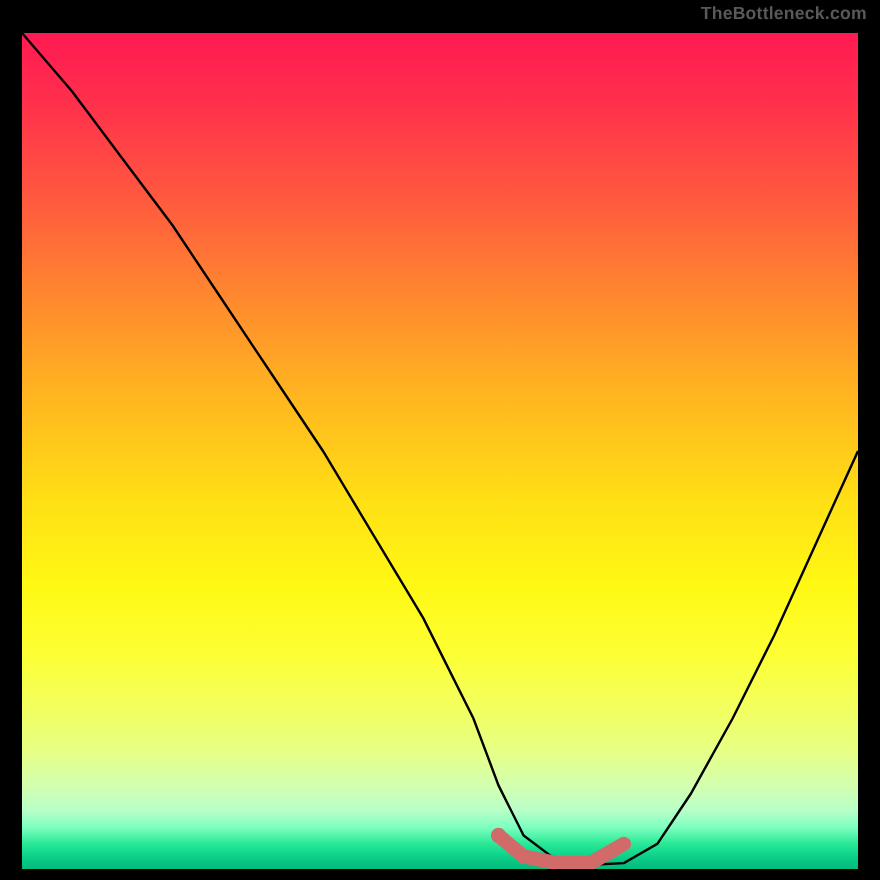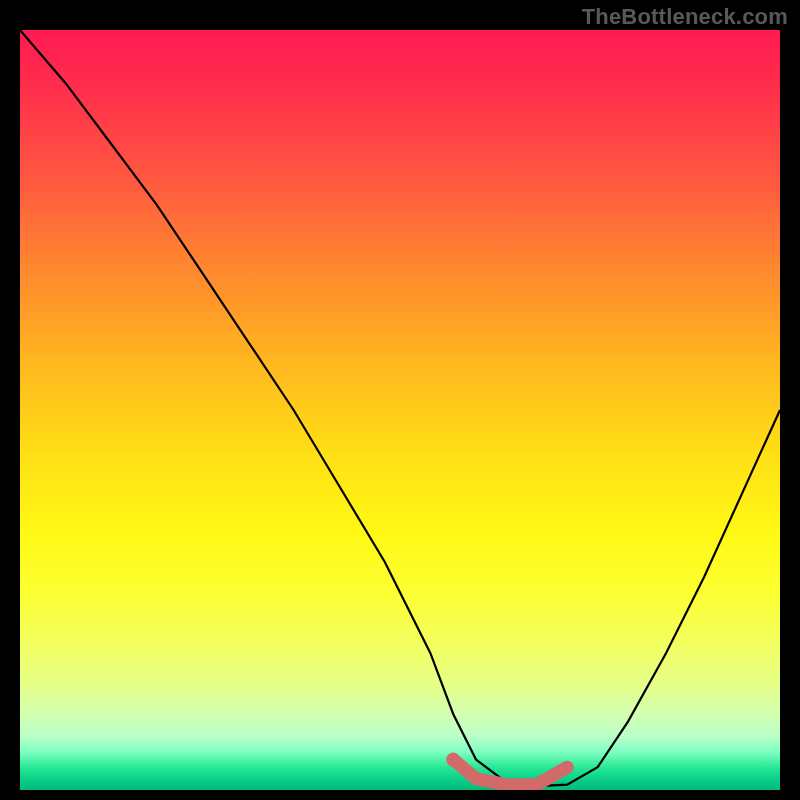--- a/index.html
+++ b/index.html
@@ -8,21 +8,21 @@
     position: relative;
     width: 800px;
     height: 800px;
     background: #000;
   }
   .watermark {
     position: absolute;
     top: 4px;
     right: 12px;
     font-family: Arial, Helvetica, sans-serif;
-    font-size: 22px;
+    font-size: 16px;
     font-weight: 600;
     color: #58595b;
     letter-spacing: 0.2px;
     z-index: 10;
   }
   .plot {
     position: absolute;
     left: 20px;
     top: 30px;
     width: 760px;

